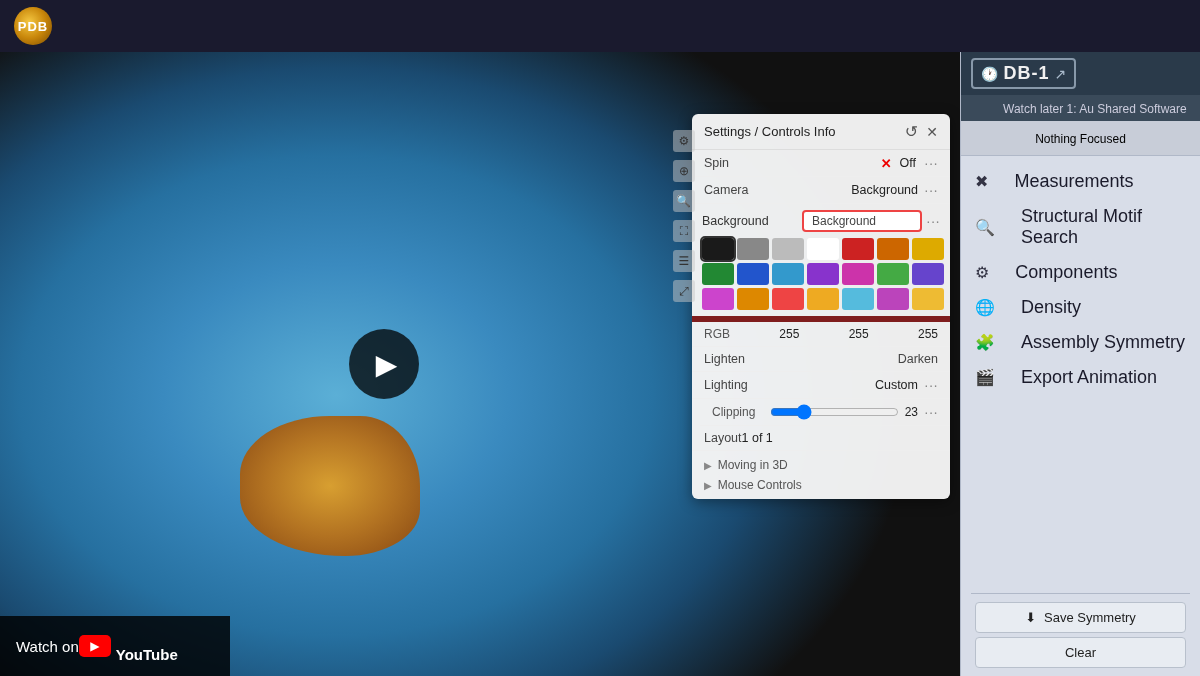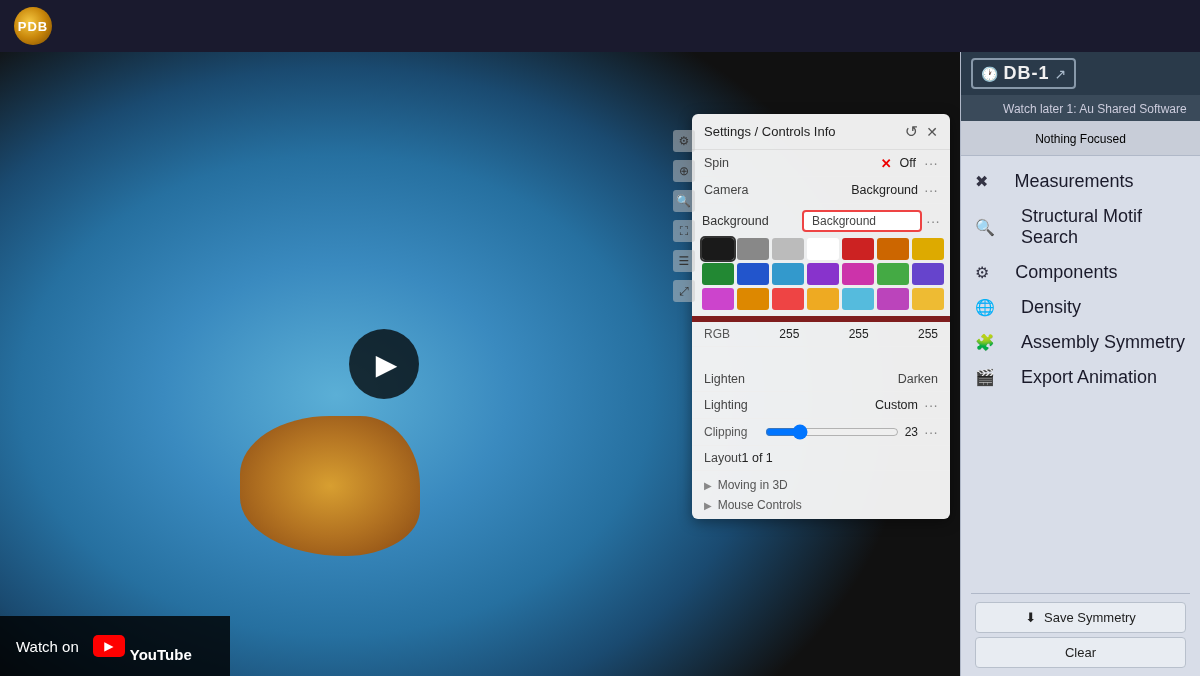--- a/index.html
+++ b/index.html
@@ -41,21 +41,21 @@
     #play-btn {
       position: absolute; top: 50%; left: 40%; transform: translate(-50%, -50%);
       width: 70px; height: 70px; background: rgba(0,0,0,0.75); border-radius: 50%;
       display: flex; align-items: center; justify-content: center; cursor: pointer;
     }
     #play-icon { color: #fff; font-size: 28px; margin-left: 5px; }
 
     
     #yt-bar {
       position: absolute; bottom: 0; left: 0; width: 230px; height: 60px;
-      background: rgba(0,0,0,0.82); display: flex; align-items: center; padding: 0 16px; gap: 14px;
+      background: rgba(0,0,0,0.82); display: flex; align-items: center; padding: 0 16px; gap: 0;
     }
     #yt-watch-text { color: #fff; font-size: 15px; font-weight: 500; }
     #yt-logo {
       display: flex; align-items: center; gap: 5px;
     }
     #yt-logo-icon {
       width: 32px; height: 22px; background: #ff0000; border-radius: 5px;
       display: flex; align-items: center; justify-content: center;
     }
     #yt-logo-play { color: #fff; font-size: 12px; }
@@ -97,23 +97,23 @@
     #color-grid { display: grid; grid-template-columns: repeat(7, 1fr); gap: 3px; }
     .color-swatch {
       width: 32px; height: 22px; border-radius: 3px; cursor: pointer;
     }
     .color-swatch.selected { outline: 2px solid #333; }
 
     #rgb-row { display: flex; align-items: center; justify-content: space-between; padding: 5px 12px; border-bottom: 1px solid #eee; }
     #rgb-label { font-size: 12px; color: #555; }
     .rgb-val { font-size: 12px; color: #222; }
 
-    #lighten-darken-row { display: flex; align-items: center; justify-content: space-between; padding: 5px 12px; border-bottom: 1px solid #eee; margin-top: 20px; }
-
-    #clipping-row { display: flex; align-items: center; gap: 6px; padding: 5px 12px; border-bottom: 1px solid #eee; }
+    #lighten-darken-row { display: flex; align-items: center; justify-content: space-between; padding: 5px 12px; border-bottom: 1px solid #eee; }
+
+    #clipping-row { display: flex; align-items: center; gap: 6px; padding: 5px 12px; border-bottom: 1px solid #eee; margin-left: 8px; }
     #clip-label { color: #555; font-size: 12px; width: 55px; }
     #clip-slider { flex: 1; }
     #clip-val { font-size: 12px; color: #222; }
 
     #layout-row { display: flex; align-items: center; justify-content: flex-start; padding: 5px 12px; border-bottom: 1px solid #eee; }
 
     #expanding-rows { padding: 4px 10px; }
     .expand-row {
       display: flex; align-items: center; gap: 6px; padding: 3px 2px; color: #555; font-size: 12px; cursor: pointer;
     }

